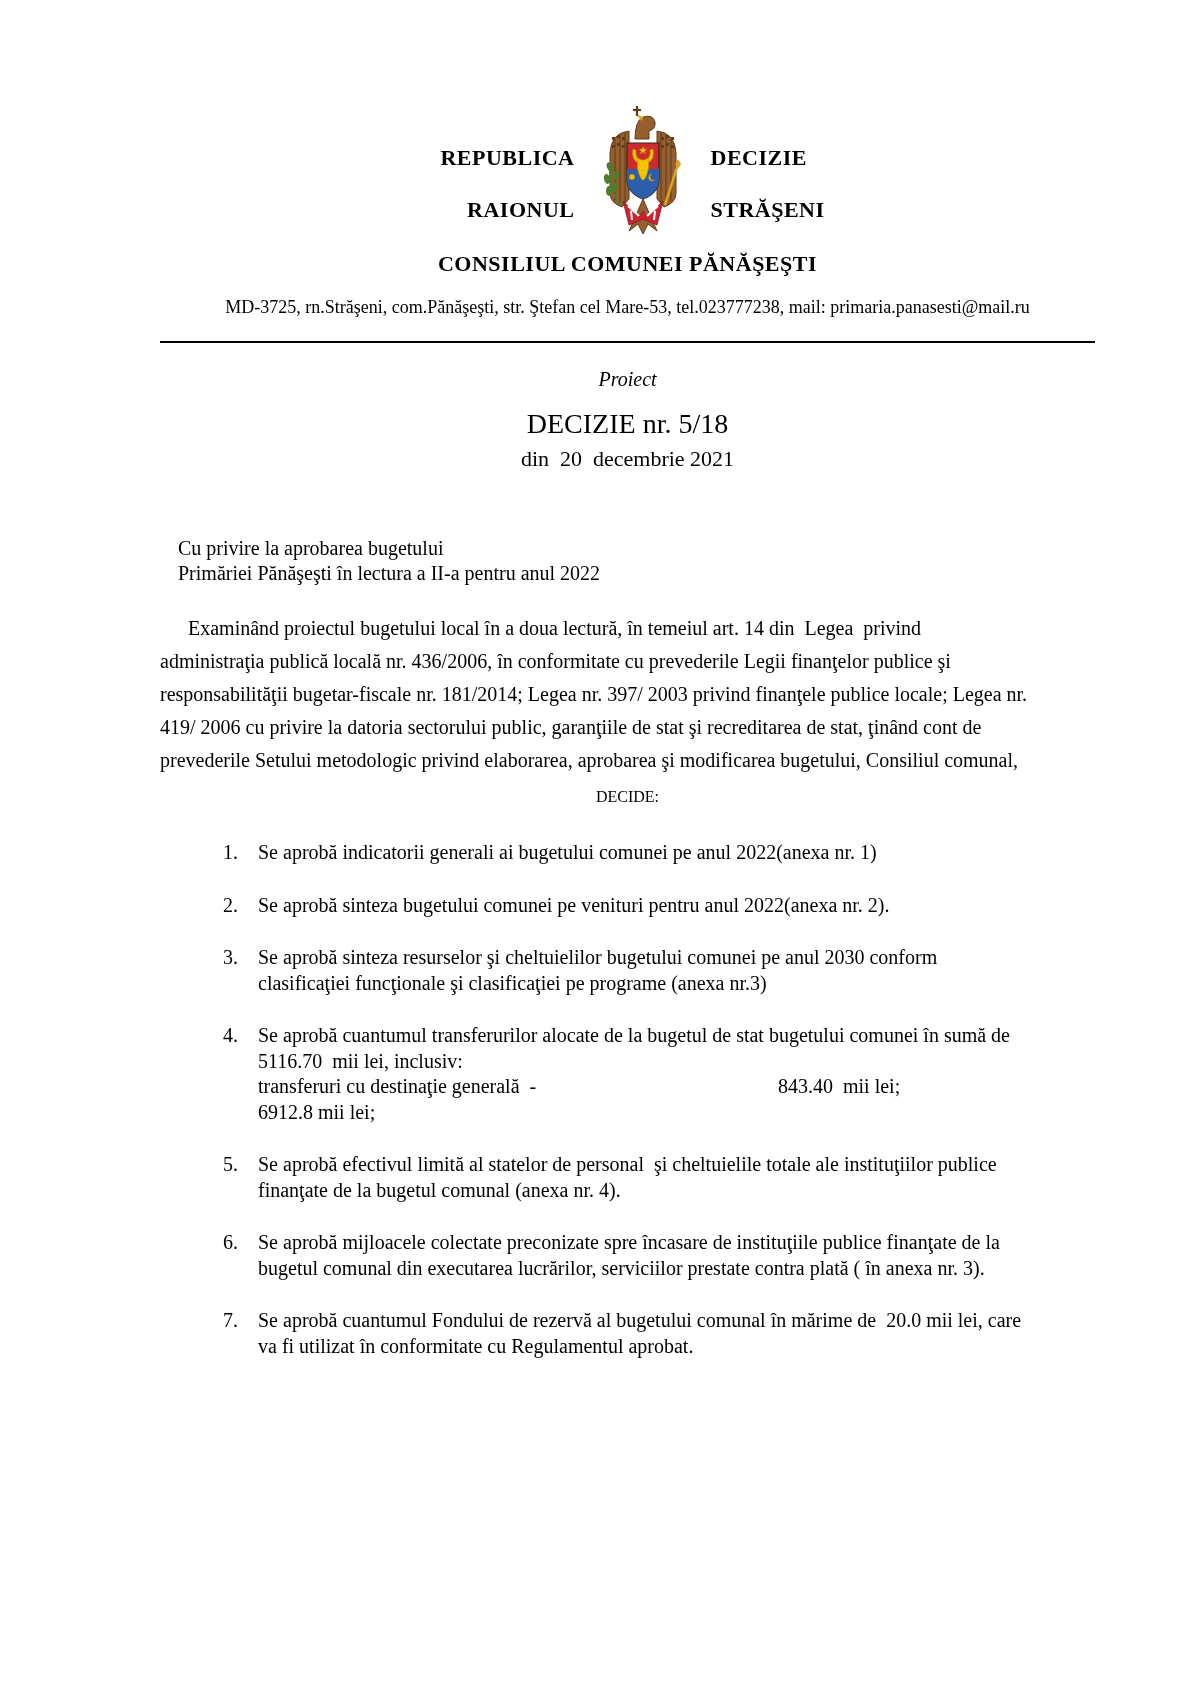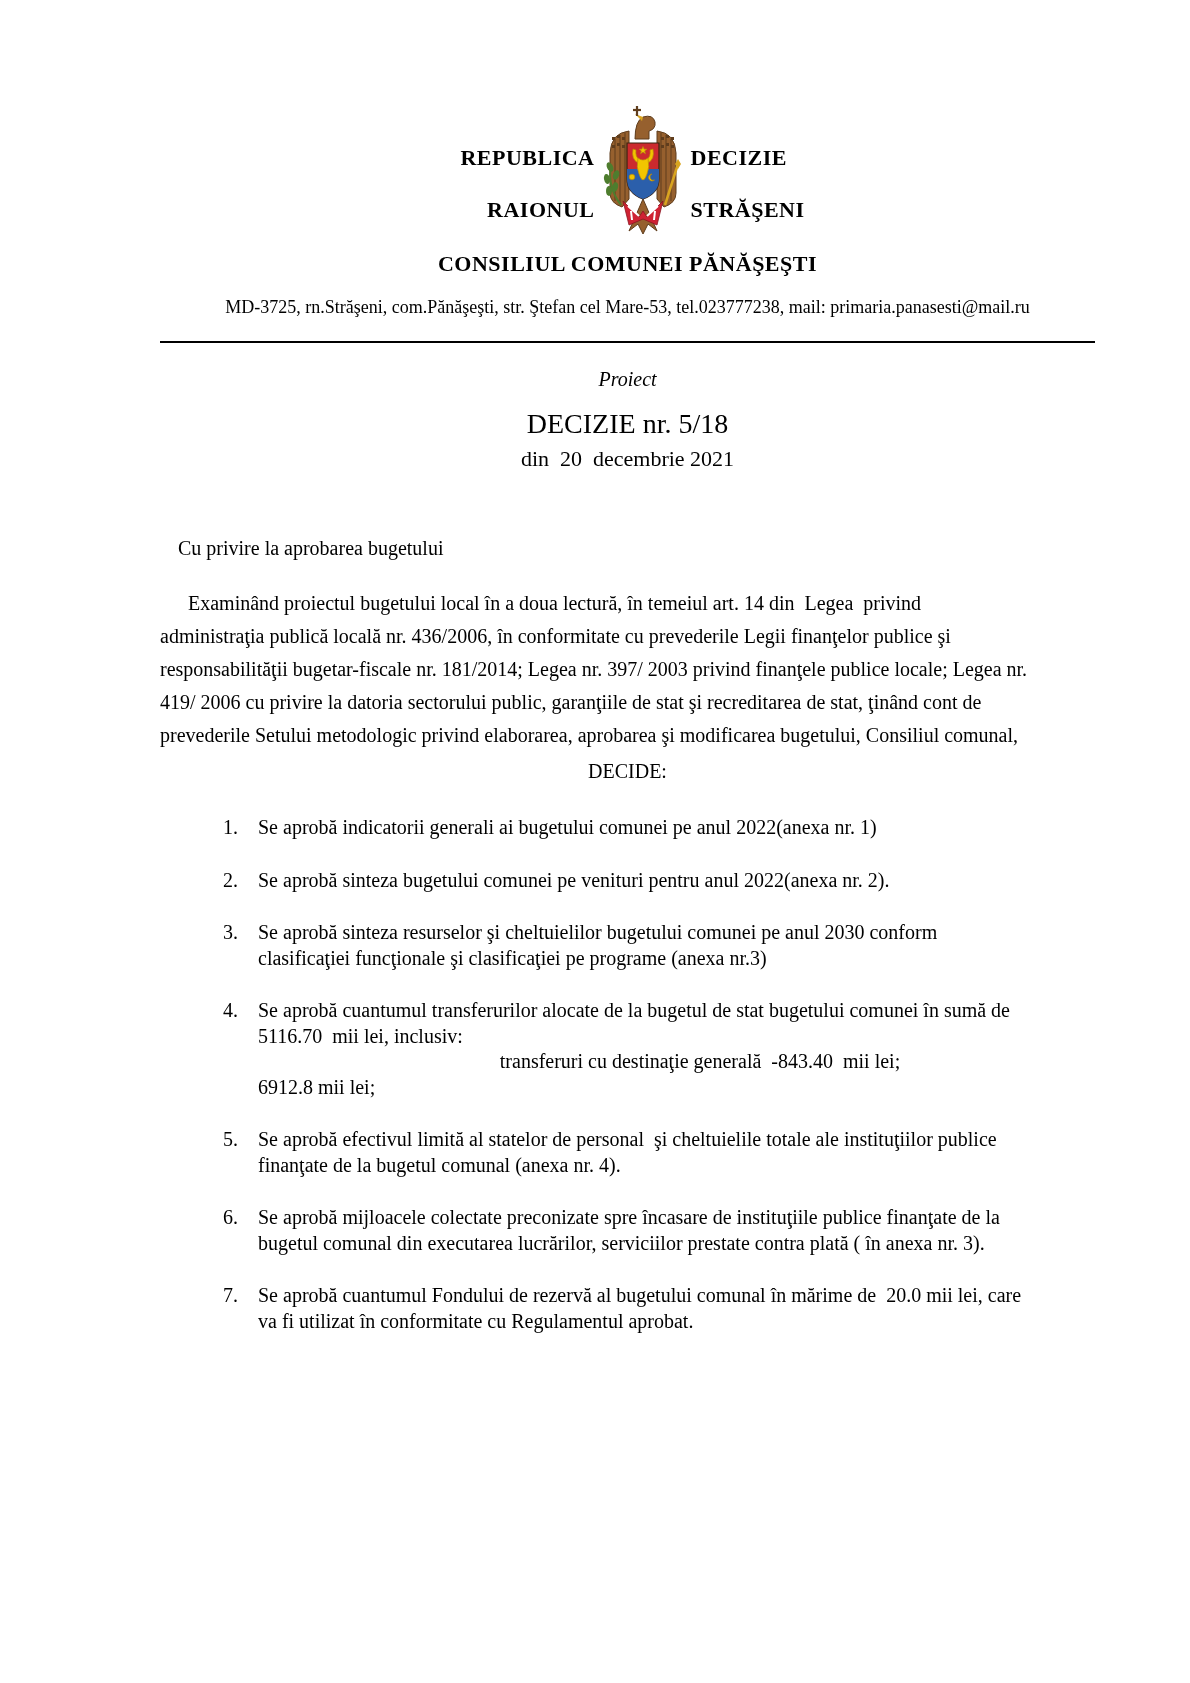--- a/index.html
+++ b/index.html
@@ -19,21 +19,21 @@
     font-family:"Liberation Serif","DejaVu Serif",serif;
     color:var(--ink);
   }
   .page{
     width:1190px;height:1683px;
     padding:105px 95px 0 160px; 
   }
   
   .header-grid{
     display:flex;justify-content:center;align-items:flex-start;
-    margin-left:30px;
+    column-gap:20px;margin-left:30px;
   }
   .h-col{
     width:300px;display:flex;flex-direction:column;gap:26px;padding-top:40px;
     font-size:22px;line-height:26px;font-weight:bold;letter-spacing:.5px;
   }
   .h-left{text-align:right;}
   .h-right{text-align:left;}
   .emblem{width:96px;height:132px;flex:0 0 96px;}
   .emblem svg{display:block;}
   .e-body{fill:var(--emblem-brown);stroke:var(--emblem-brown-dark);stroke-width:1;}
@@ -78,30 +78,30 @@
     margin-top:64px;padding-left:18px;
     font-size:20px;line-height:25px;
   }
   .preamble{
     margin-top:26px;margin-right:65px;
     font-size:20px;line-height:33px;
     text-indent:28px;white-space:pre-wrap;
   }
   .decide{
     margin-top:7px;text-align:center;
-    font-size:20px;line-height:25px;
+    font-size:16px;line-height:25px;
   }
   .items{
     margin-top:31px;margin-right:65px;
     font-size:20px;line-height:25.5px;
   }
   .item{position:relative;padding-left:98px;margin-bottom:27px;}
   .item .num{position:absolute;left:63px;top:0;}
   .item-text{white-space:pre-wrap;}
-  .sub-row{display:flex;text-align:right;}
+  .sub-row{display:flex;}
   .sub-label{display:inline-block;width:520px;white-space:pre-wrap;}
   .sub-value{white-space:pre-wrap;}
 </style>
 </head>
 <body>
 
 <div class="page">
 
   <div class="letterhead">
     <div class="header-grid">
@@ -185,20 +185,21 @@
     <div class="address">MD-3725, rn.Străşeni, com.Pănăşeşti, str. Ştefan cel Mare-53, tel.023777238, mail: primaria.panasesti@mail.ru</div>
     <div class="rule"></div>
   </div>
 
   <div class="proiect">Proiect</div>
   <div class="title">DECIZIE nr. 5/18</div>
   <div class="date-line">din  20  decembrie 2021</div>
 
   <div class="subject">
     <div>Cu privire la aprobarea bugetului</div>
+    <div>Primăriei Pănăşeşti în lectura a II-a pentru anul 2022</div>
   </div>
 
   <p class="preamble">Examinând proiectul bugetului local în a doua lectură, în temeiul art. 14 din  Legea  privind administraţia publică locală nr. 436/2006, în conformitate cu prevederile Legii finanţelor publice şi responsabilităţii bugetar-fiscale nr. 181/2014; Legea nr. 397/ 2003 privind finanţele publice locale; Legea nr. 419/ 2006 cu privire la datoria sectorului public, garanţiile de stat şi recreditarea de stat, ţinând cont de prevederile Setului metodologic privind elaborarea, aprobarea şi modificarea bugetului, Consiliul comunal,</p>
 
   <div class="decide">DECIDE:</div>
 
   <div class="items" id="items-list">
       <div class="item">
     <span class="num">1.</span>
     <div class="item-body">

